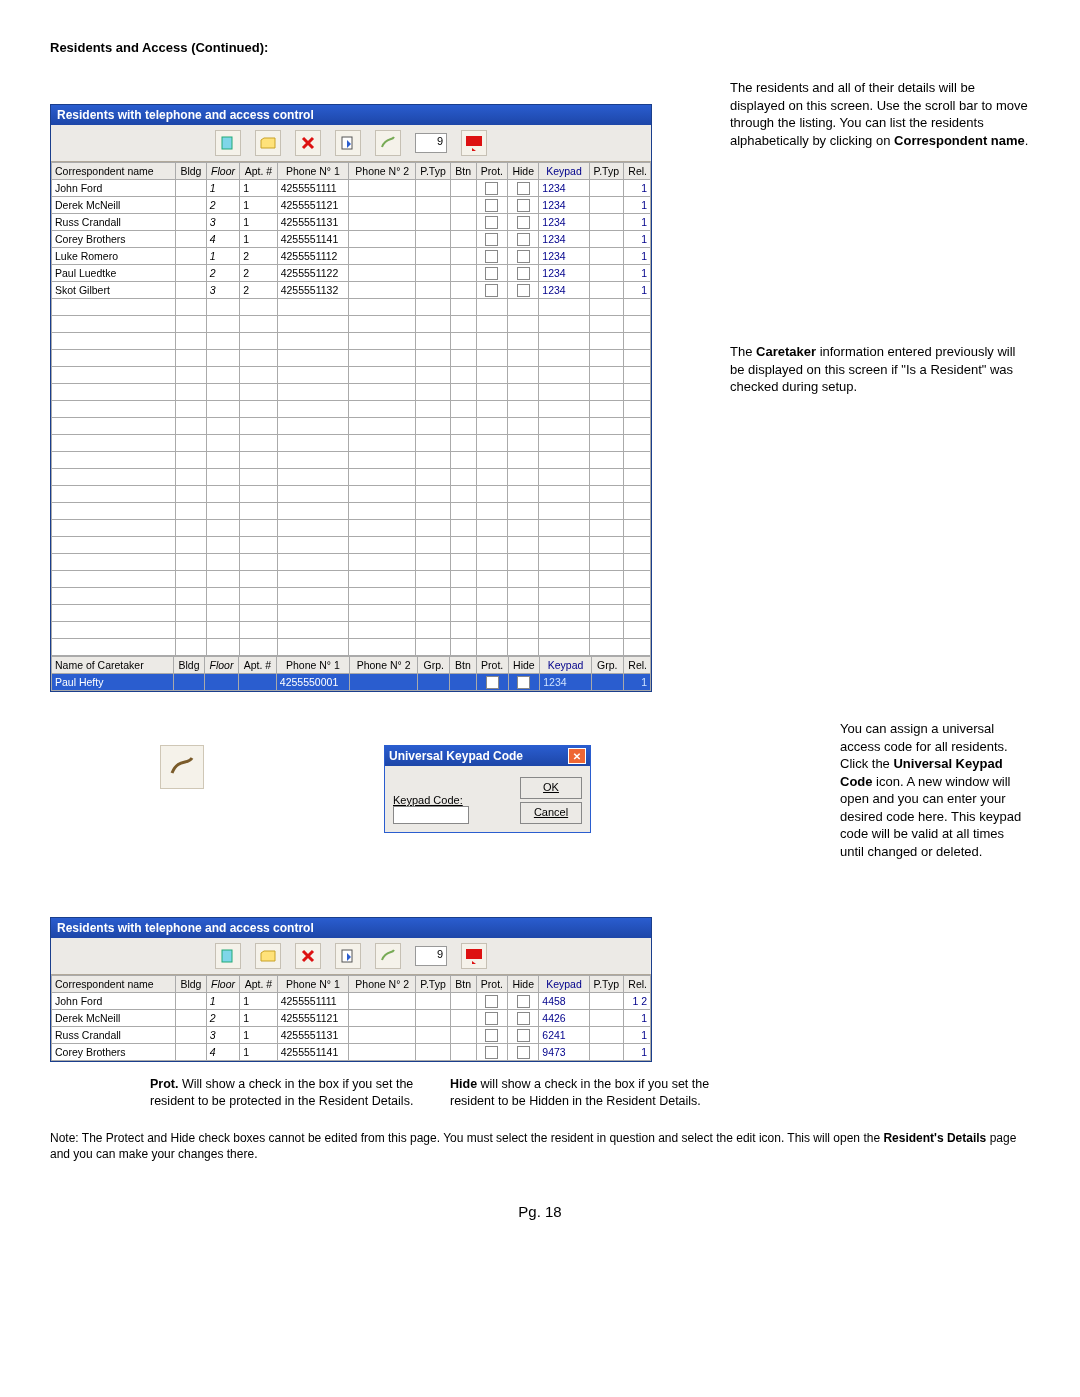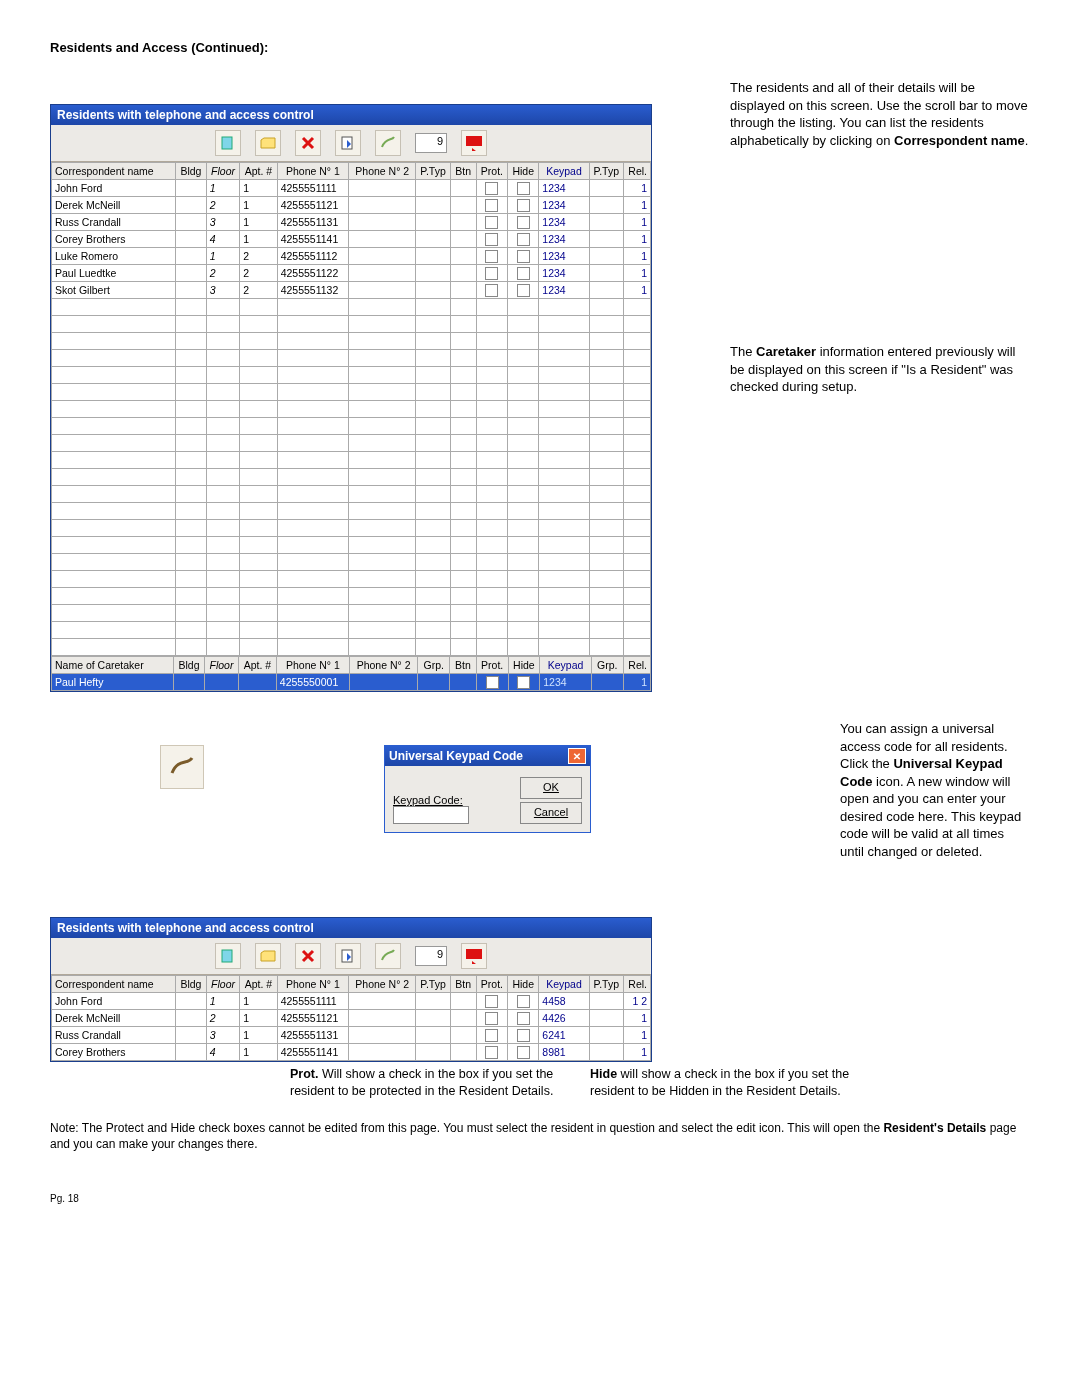--- a/index.html
+++ b/index.html
@@ -150,39 +150,39 @@
     margin-top:3px;
   }
   .dlg-right { display:flex; flex-direction:column; align-items:flex-end; }
 
   .note {
     font-size: 12px;
     margin-top: 20px;
     line-height: 1.35;
   }
   .pgnum {
-    text-align: left;
+    text-align: center;
     margin-top: 40px;
-    font-size: 10px;
+    font-size: 15px;
   }
 
   .standalone-icon {
     width: 42px; height: 42px;
     border:1px solid #cfc7b6;
     background:#f5f2ea;
     display:flex; align-items:center; justify-content:center;
   }
   b { font-weight:bold; }
 
   .section-gap { height: 28px; }
 
   .bottom-row {
     display:flex;
-    justify-content:center;
-    margin-top: 4px;
+    justify-content:flex-start;
+    margin-top: 14px;
     font-size:12.5px;
     line-height:1.35;
   }
   .bottom-row > div { width: 300px; }
 </style>
 </head>
 <body>
 
 <div class="page-title">Residents and Access (Continued):</div>
 
@@ -858,21 +858,21 @@
               <td class="col-name">Corey Brothers</td>
               <td class="col-bldg"></td>
               <td class="col-floor">4</td>
               <td class="col-apt">1</td>
               <td class="col-phone1">4255551141</td>
               <td class="col-phone2"></td>
               <td class="col-ptyp"></td>
               <td class="col-btn"></td>
               <td class="col-prot" style="text-align: center;"><span class="chk"></span></td>
               <td class="col-hide" style="text-align: center;"><span class="chk"></span></td>
-              <td class="col-keypad keypad">8981</td>
+              <td class="col-keypad keypad">9473</td>
               <td class="col-ptyp2"></td>
               <td class="col-rel rel">1</td>
             </tr>
           </tbody>
       </table>
     </div>
   </div>
 </div>
 
 <div class="bottom-row">

